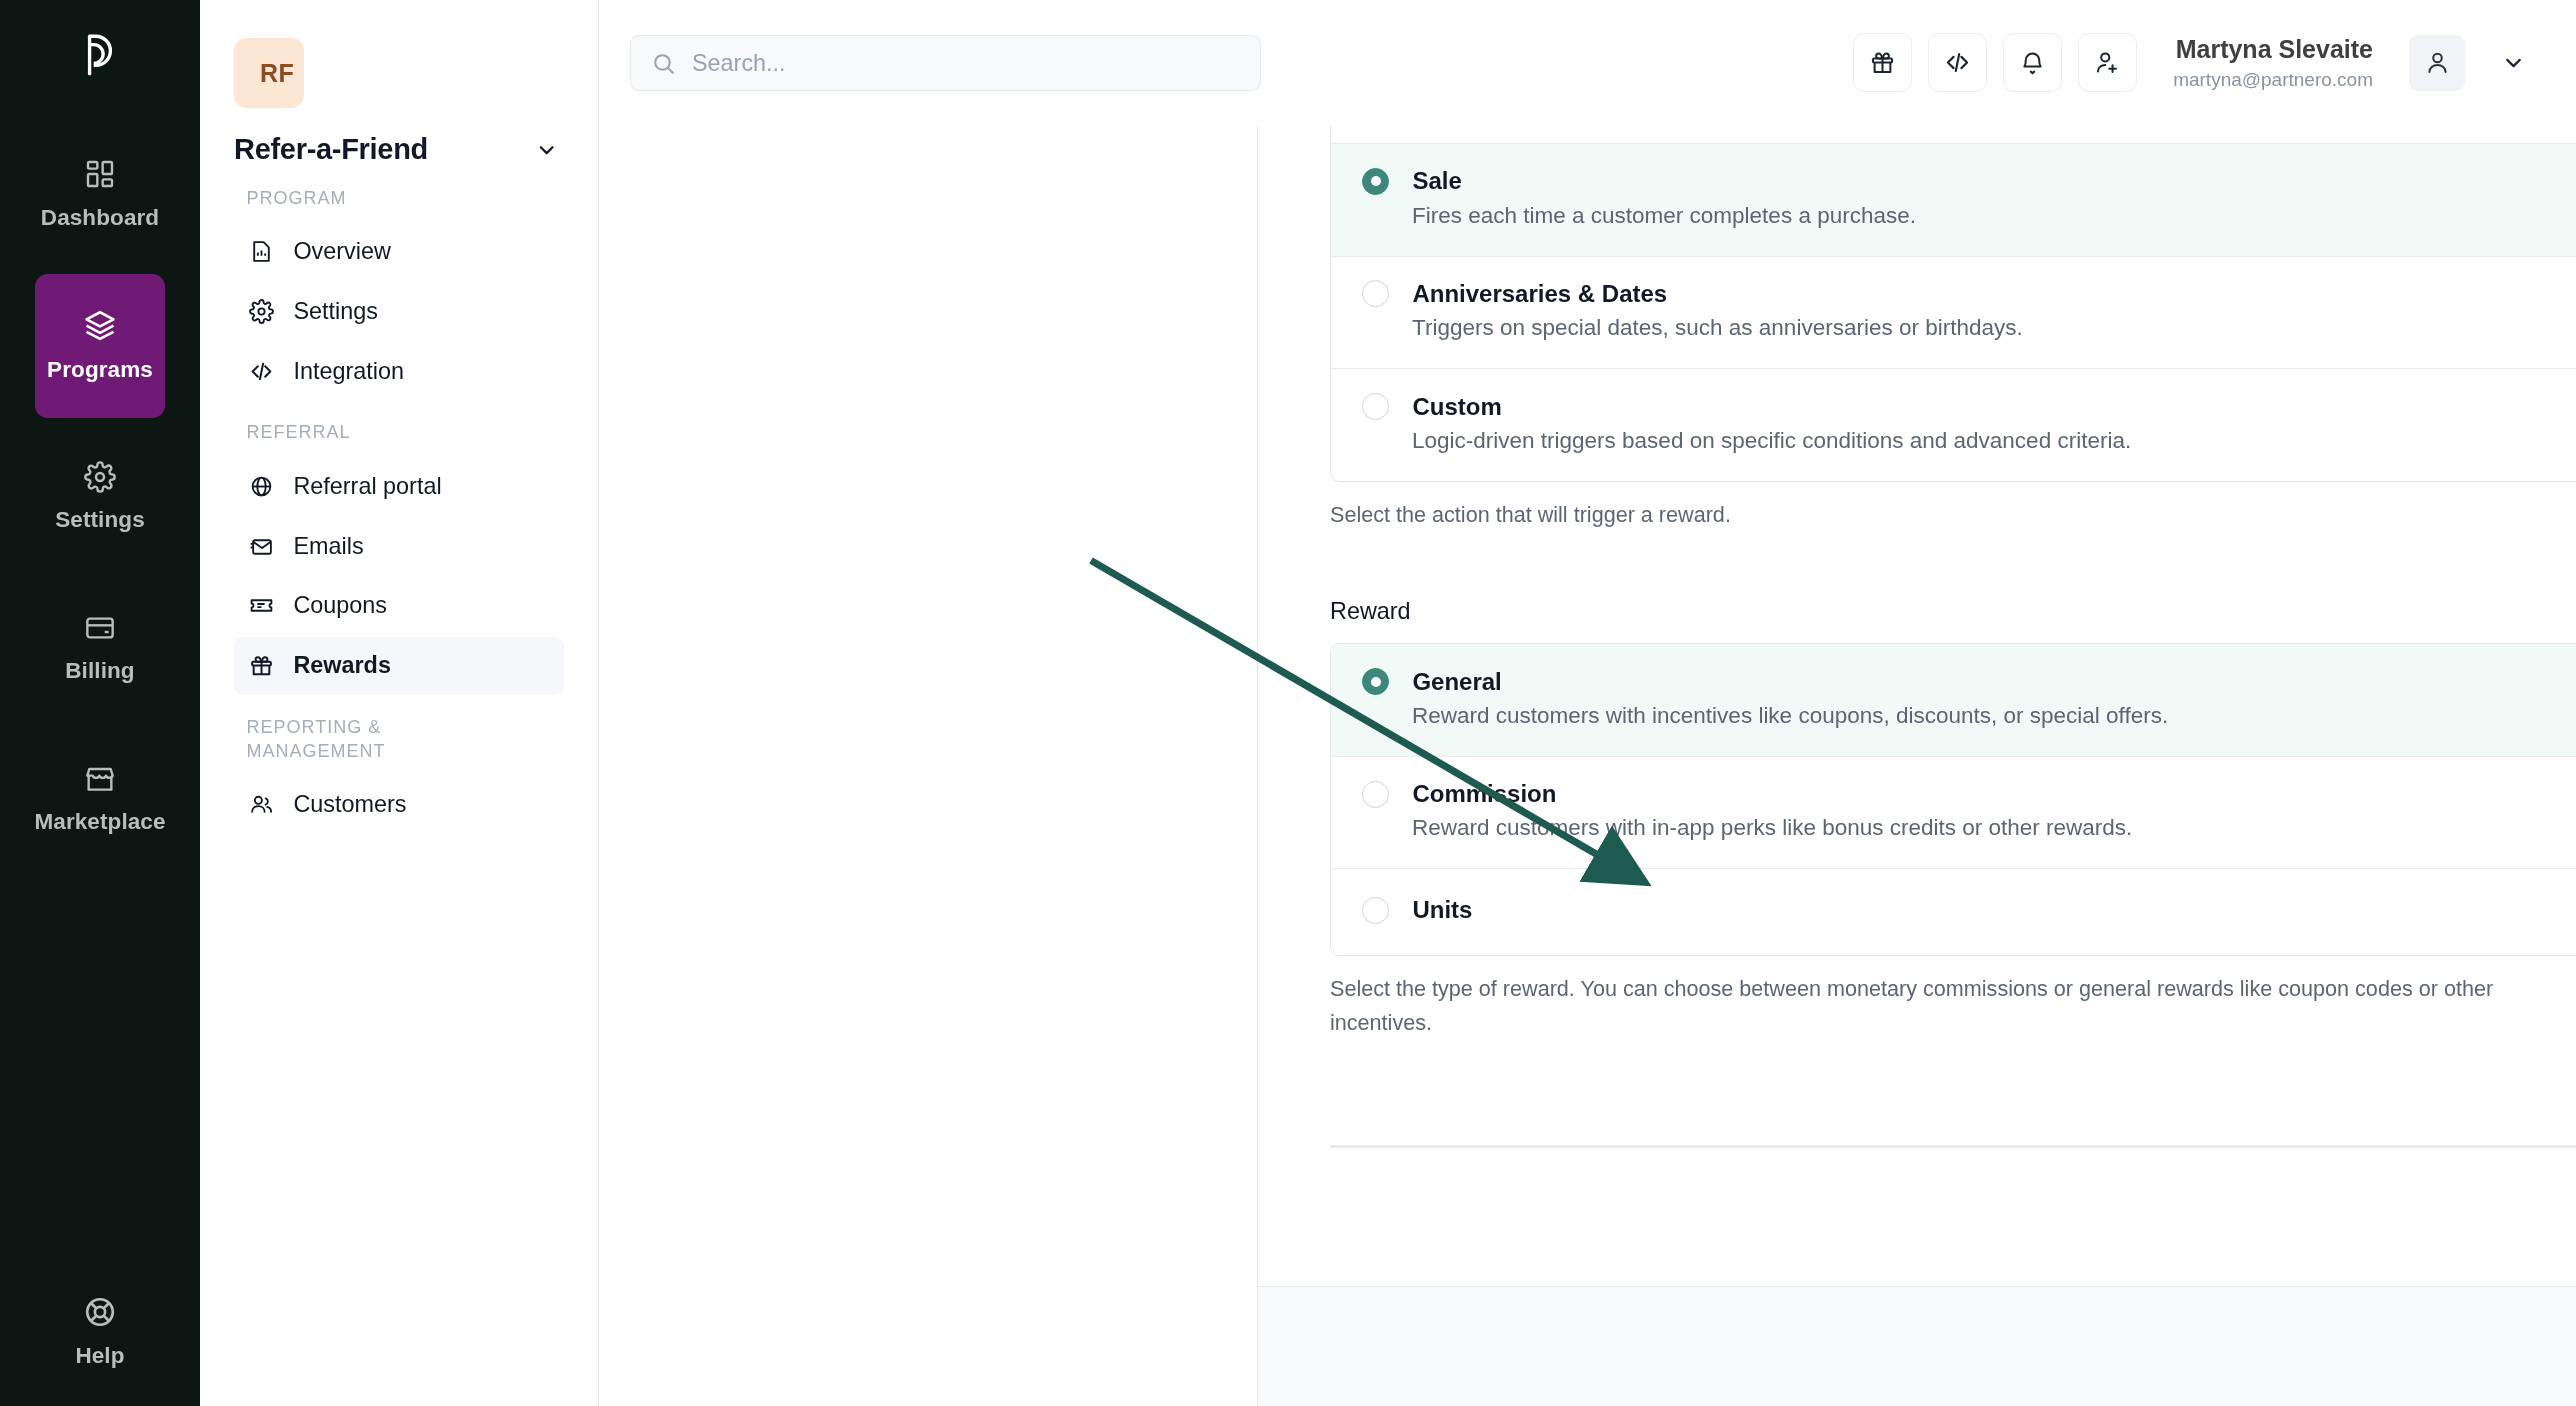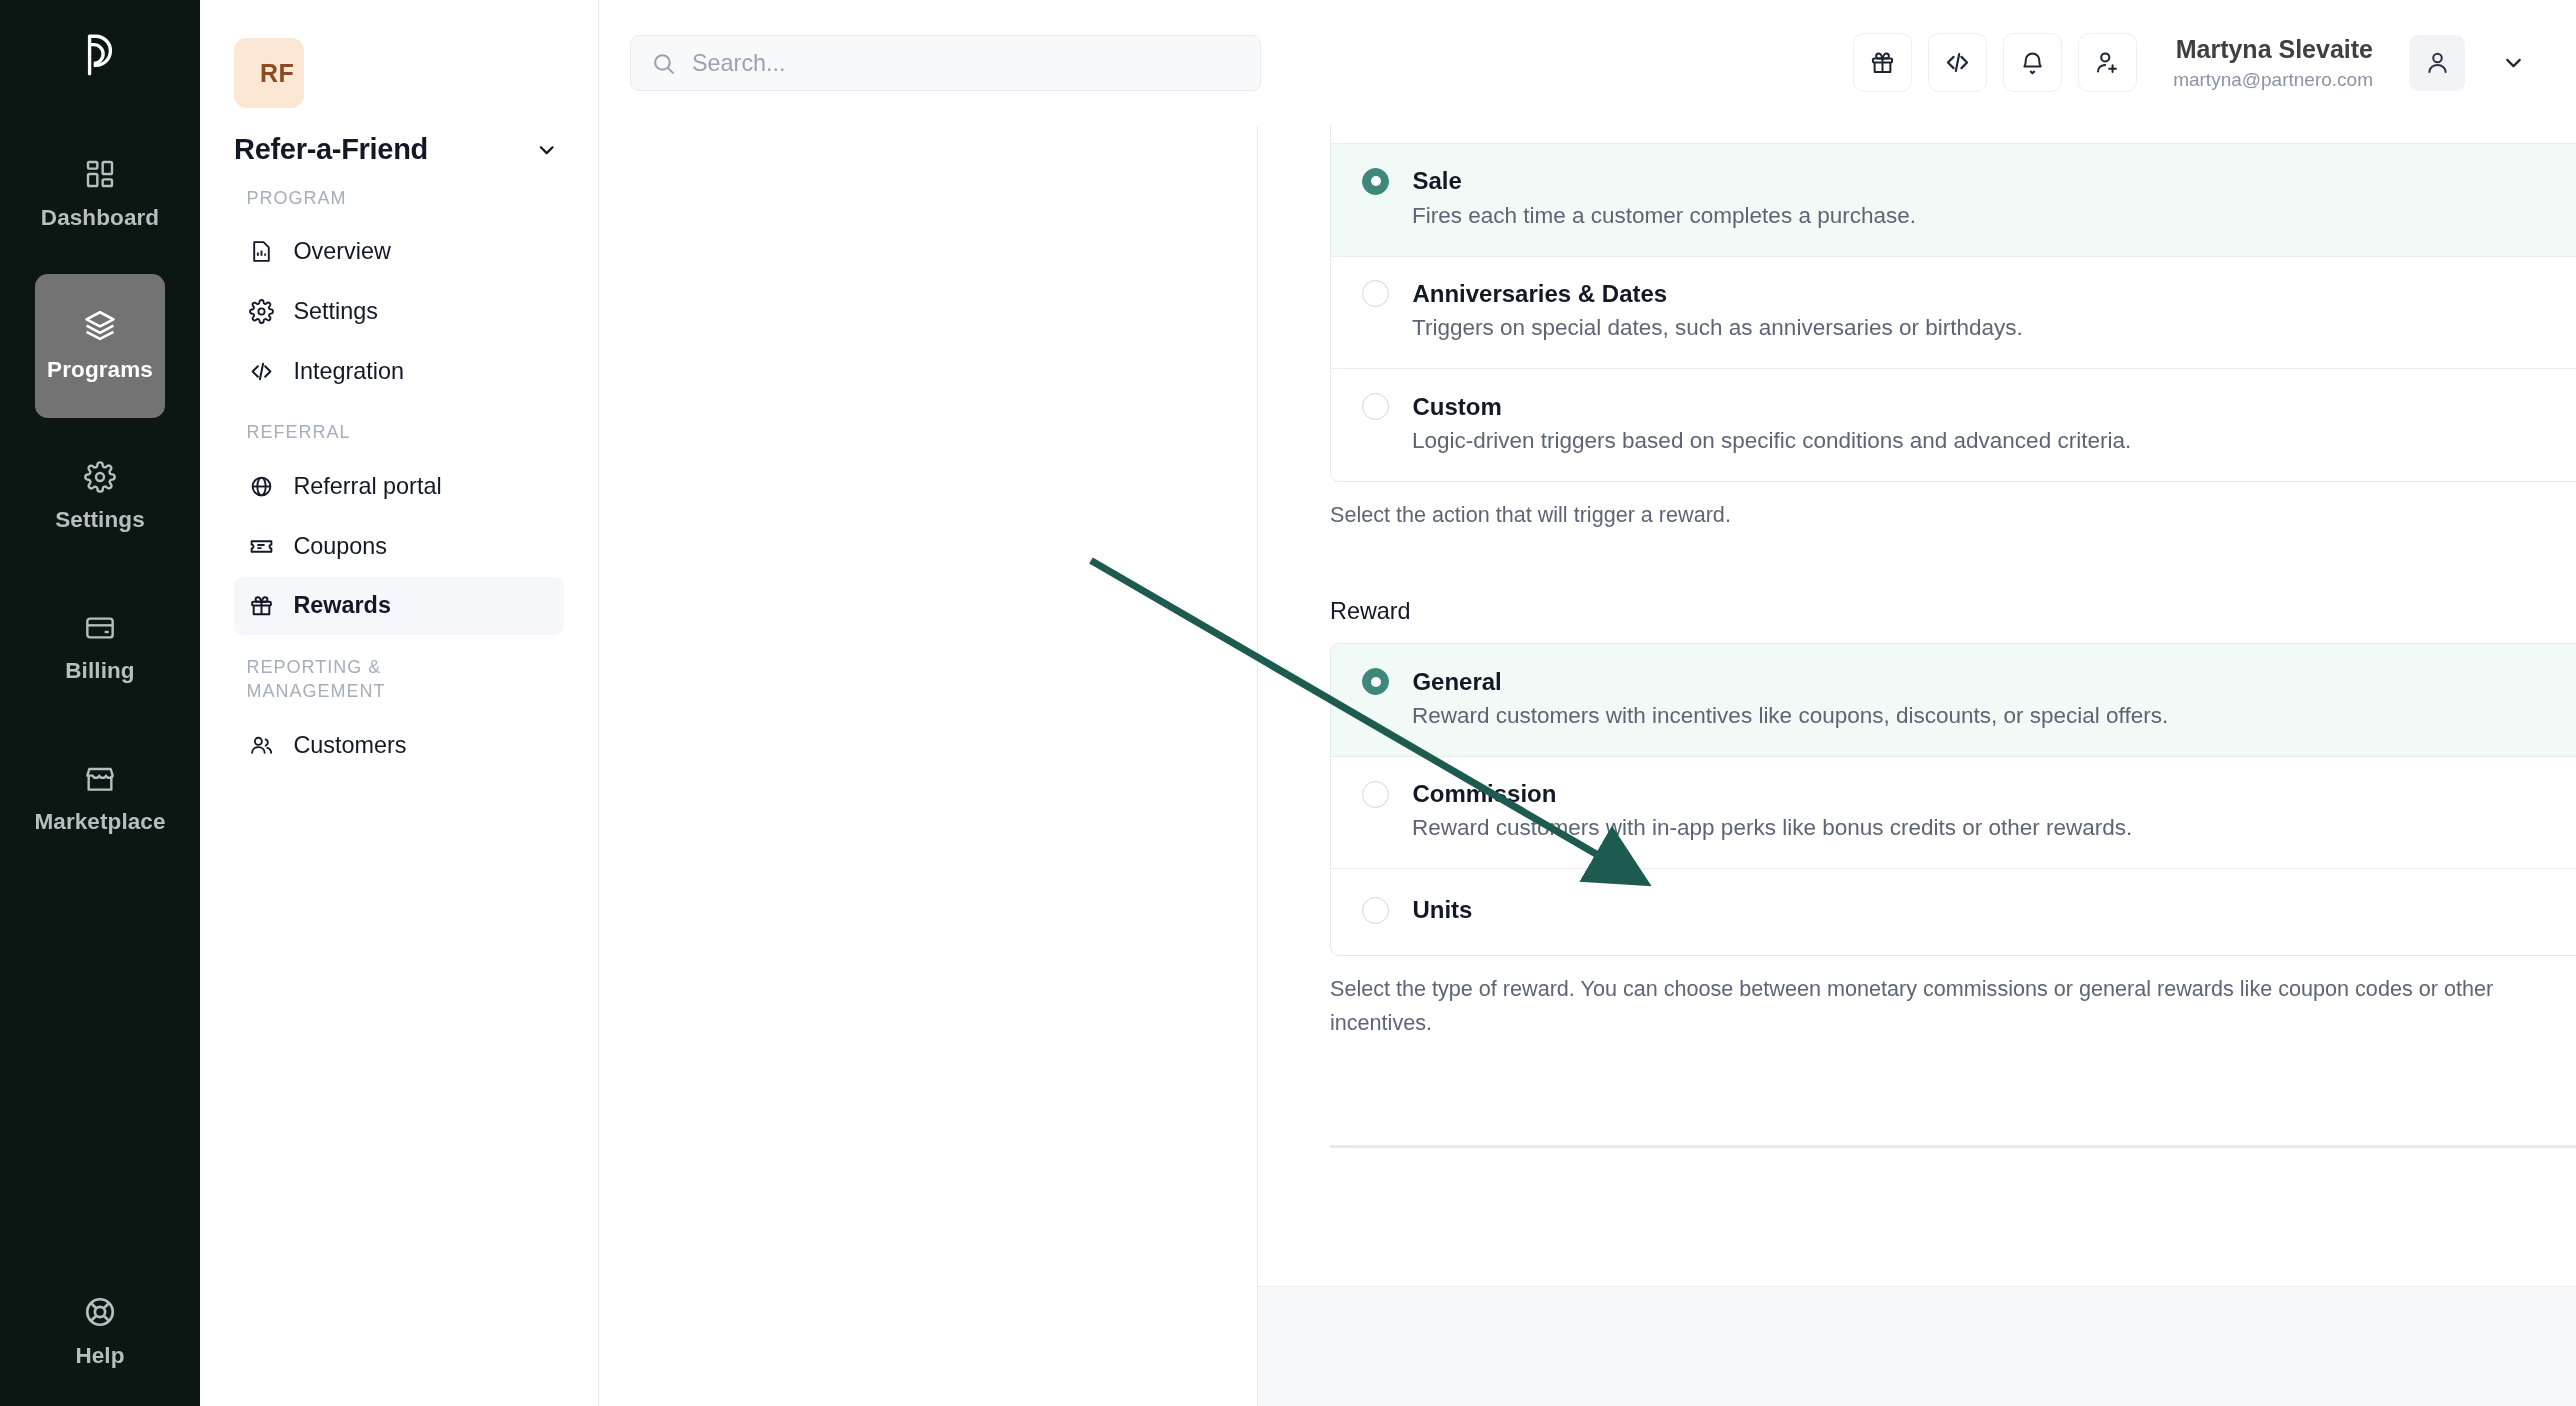--- a/index.html
+++ b/index.html
@@ -19,21 +19,21 @@
     position: relative;
     display: flex; flex-direction: column; align-items: center;
   }
   .rail-logo { margin-top: 23.4px; width: 63px; height: 63px; display:flex; align-items:center; justify-content:center; }
   .rail-items { margin-top: 36px; width: 100%; display: flex; flex-direction: column; align-items: center; gap: 7.2px; }
   .rail-item {
     width: 130px; height: 144px; border-radius: 12.6px;
     display: flex; flex-direction: column; align-items: center; justify-content: center;
     gap: 14.4px; cursor: pointer;
   }
-  .rail-item.active { background: #737373; }
+  .rail-item.active { background: #701a75; }
   .rail-item .ri-icon { color: #b6bfbd; display:flex; }
   .rail-item.active .ri-icon { color: #ffffff; }
   .rail-item .ri-label { font-size: 22.5px; color: #b6bfbd; letter-spacing: 0.1px; font-weight: bold; }
   .rail-item.active .ri-label { color: #ffffff; }
   .rail-bottom { position: absolute; bottom: 38px; left: 0; width: 100%; display:flex; justify-content:center; }
 
   
   .sidebar {
     width: 399px; flex: 0 0 399px; height: 1407px;
     background: #ffffff; border-right: 1.8px solid #e7e8ee;
@@ -271,20 +271,30 @@
               <circle cx="12" cy="12" r="8.5"></circle>
                 <path d="M3.5 12h17"></path>
                 <ellipse cx="12" cy="12" rx="4" ry="8.5"></ellipse>
             </svg>
           </span>
           <span class="ni-label">Referral portal</span>
         </div>
         <div class="nav-item">
           <span class="ni-icon">
             <svg width="25" height="25" viewBox="0 0 24 24" fill="none" stroke="currentColor" stroke-width="1.8" stroke-linejoin="round">
+              <rect x="4" y="6" width="17" height="13" rx="1.5"></rect>
+                <path d="M4 7.5 12.5 13.5 21 7.5"></path>
+                <path d="M1.5 9.5h3M1.5 13h3"></path>
+            </svg>
+          </span>
+          <span class="ni-label">Emails</span>
+        </div>
+        <div class="nav-item">
+          <span class="ni-icon">
+            <svg width="25" height="25" viewBox="0 0 24 24" fill="none" stroke="currentColor" stroke-width="1.8" stroke-linejoin="round">
               <path d="M2.5 7h19v3.2a1.8 1.8 0 0 0 0 3.6V17h-19v-3.2a1.8 1.8 0 0 0 0-3.6z"></path>
               <path d="M8 10.5h7M8 13.5h4"></path>
             </svg>
           </span>
           <span class="ni-label">Coupons</span>
         </div>
         <div class="nav-item active">
           <span class="ni-icon">
             <svg width="25" height="25" viewBox="0 0 24 24" fill="none" stroke="currentColor" stroke-width="1.9" stroke-linejoin="round">
               <rect x="3" y="8.5" width="18" height="3.5" rx="1"></rect>

